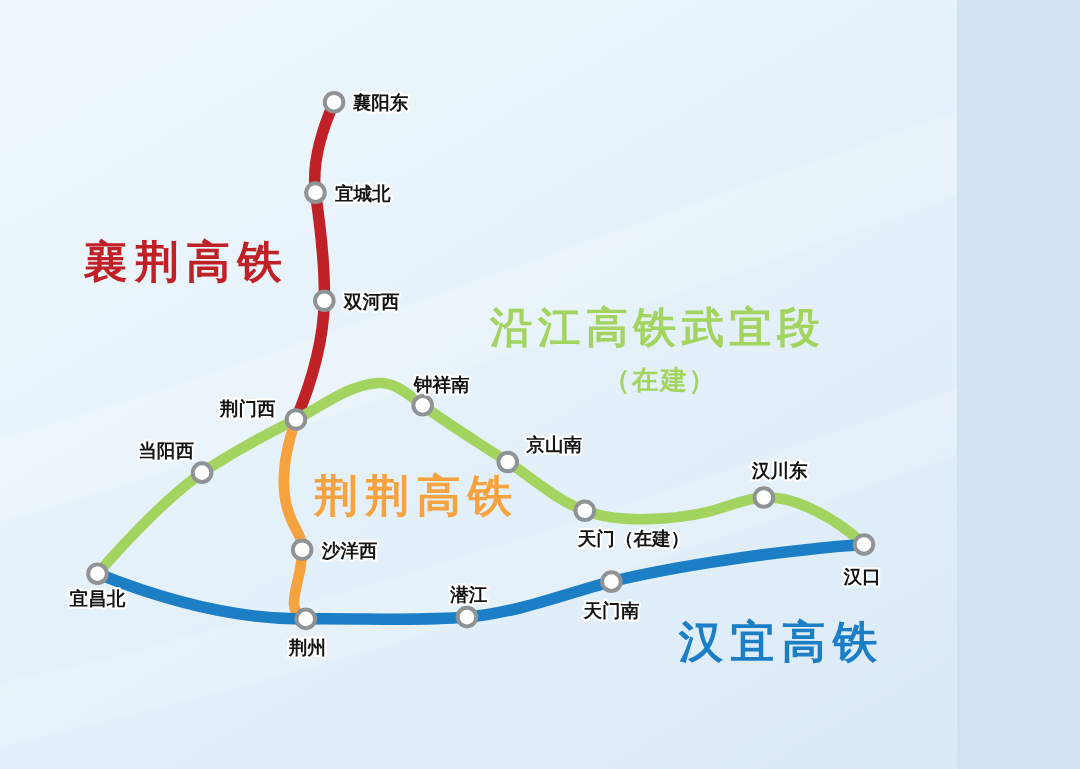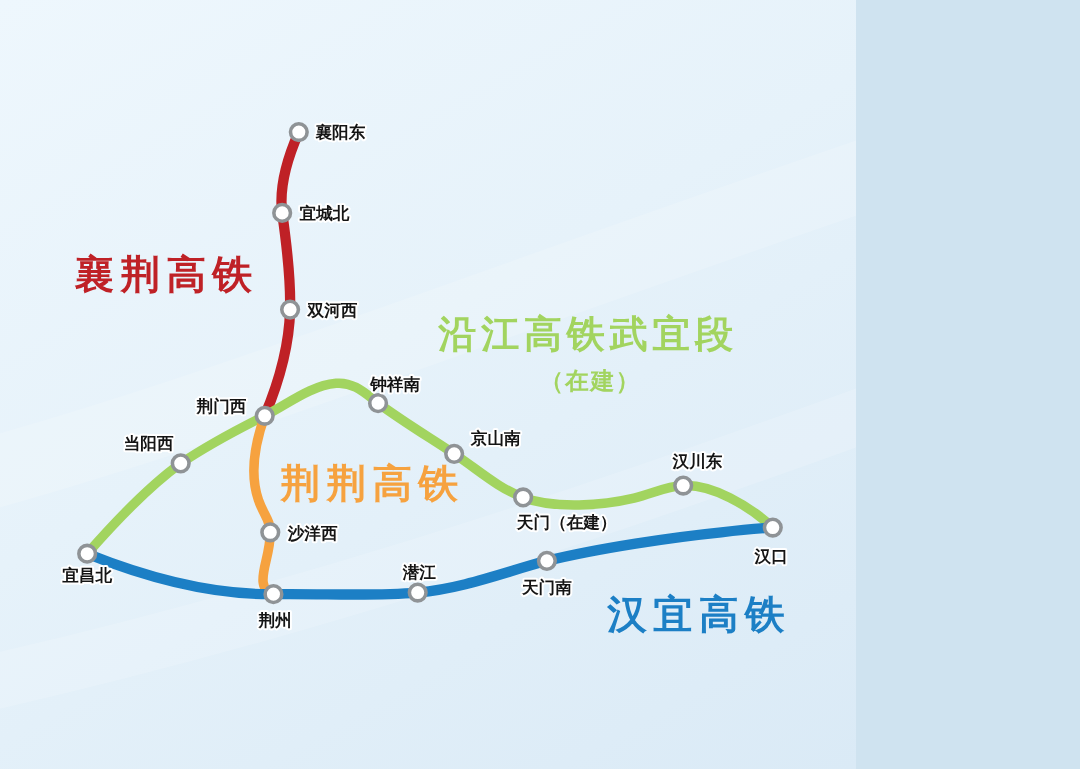--- a/index.html
+++ b/index.html
@@ -1,19 +1,19 @@
 <!DOCTYPE html>
 <html><head>
 <meta charset="utf-8">
 <style>
   html, body { margin: 0; padding: 0; }
   body { font-family: "Liberation Sans", sans-serif; background: #cfe3f0; }
   .stage {
     position: relative;
-    width: 856px;
+    width: 957px;
     height: 769px;
     overflow: hidden;
     background: linear-gradient(150deg, #eef7fd 0%, #e6f2fa 45%, #daeaf6 100%);
   }
   .stage svg { display: block; width: 100%; height: 100%; }
   .decor { opacity: 0.16; }
   .station-label {
     font-family: "Liberation Sans", sans-serif;
     font-weight: bold;
     fill: #141414;

